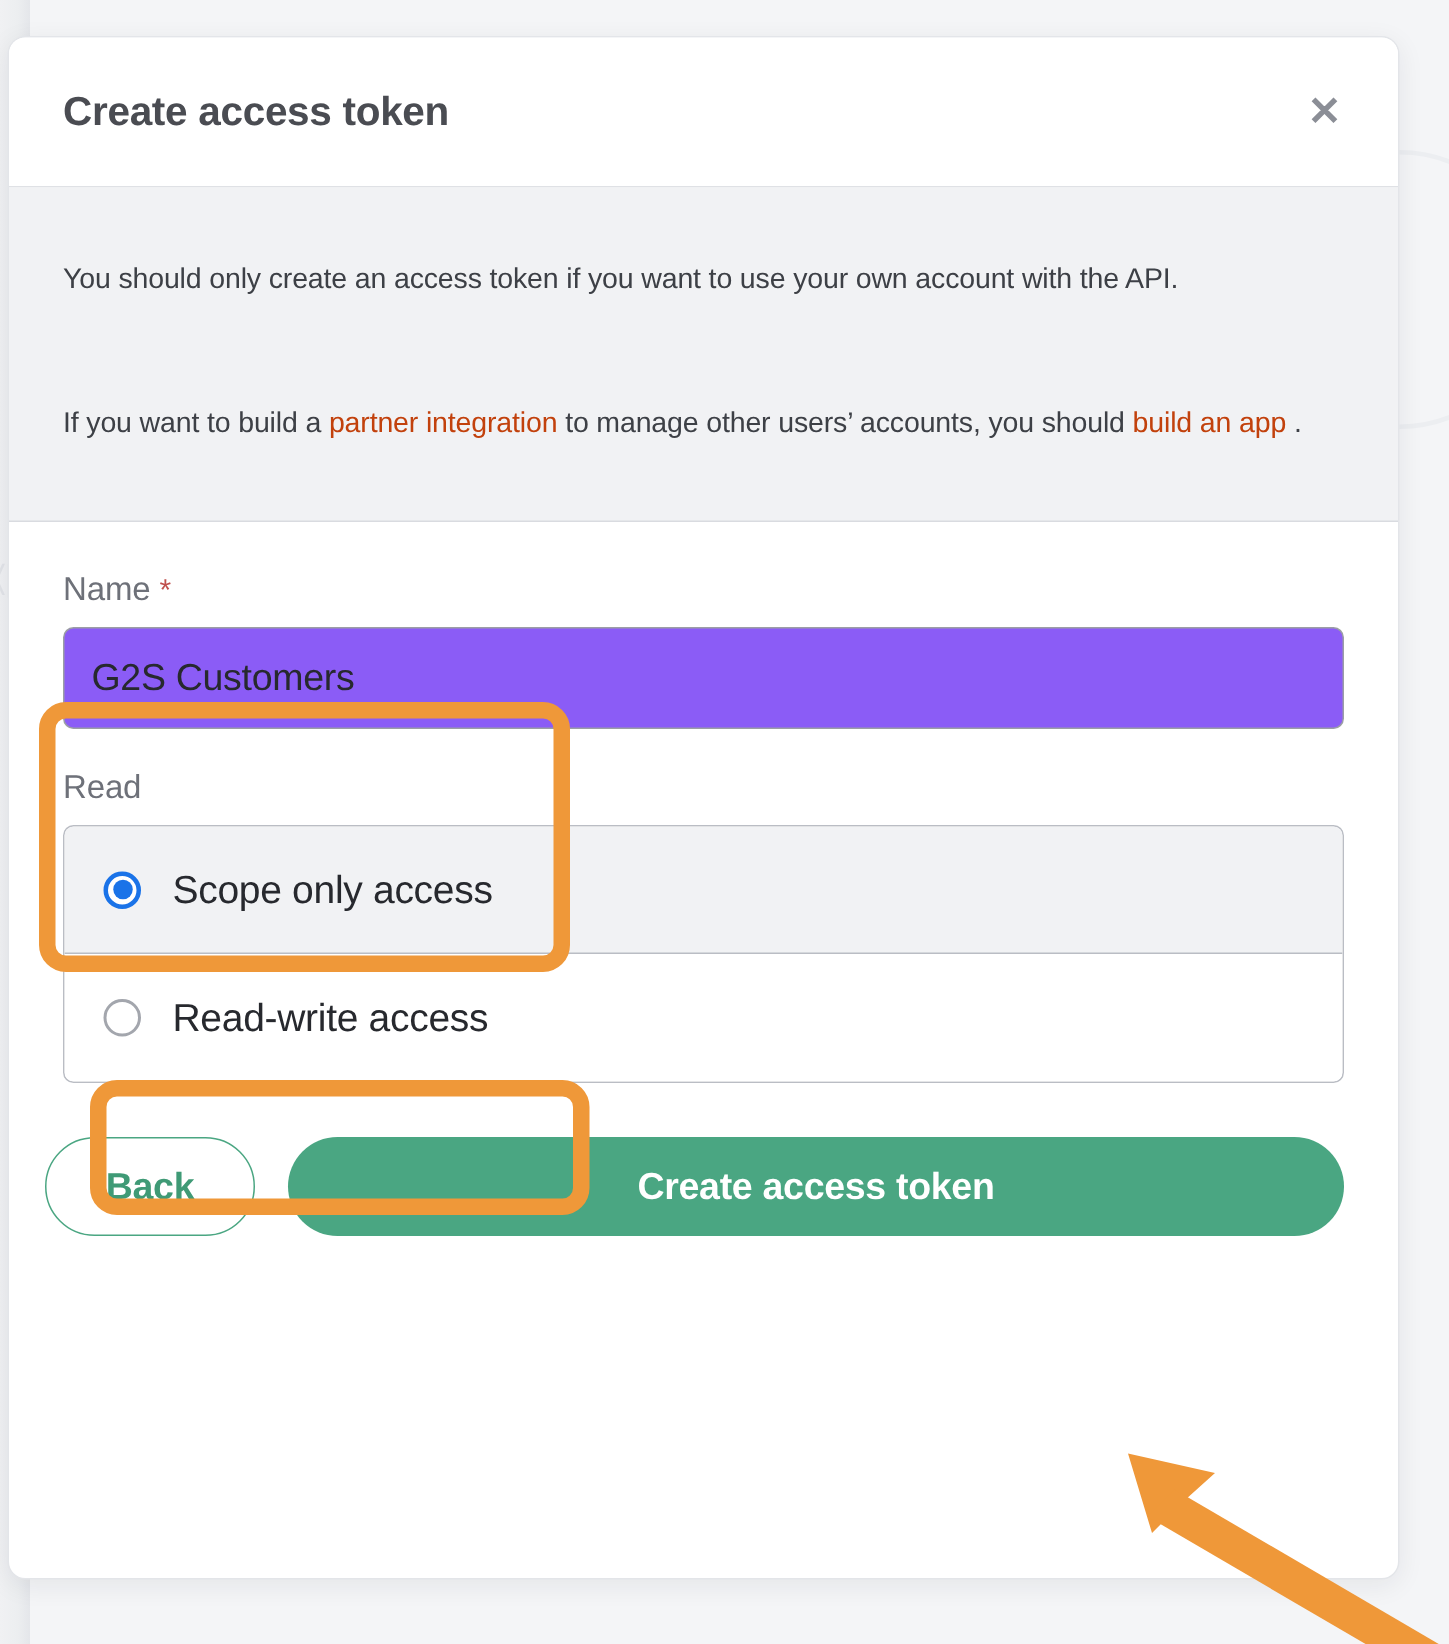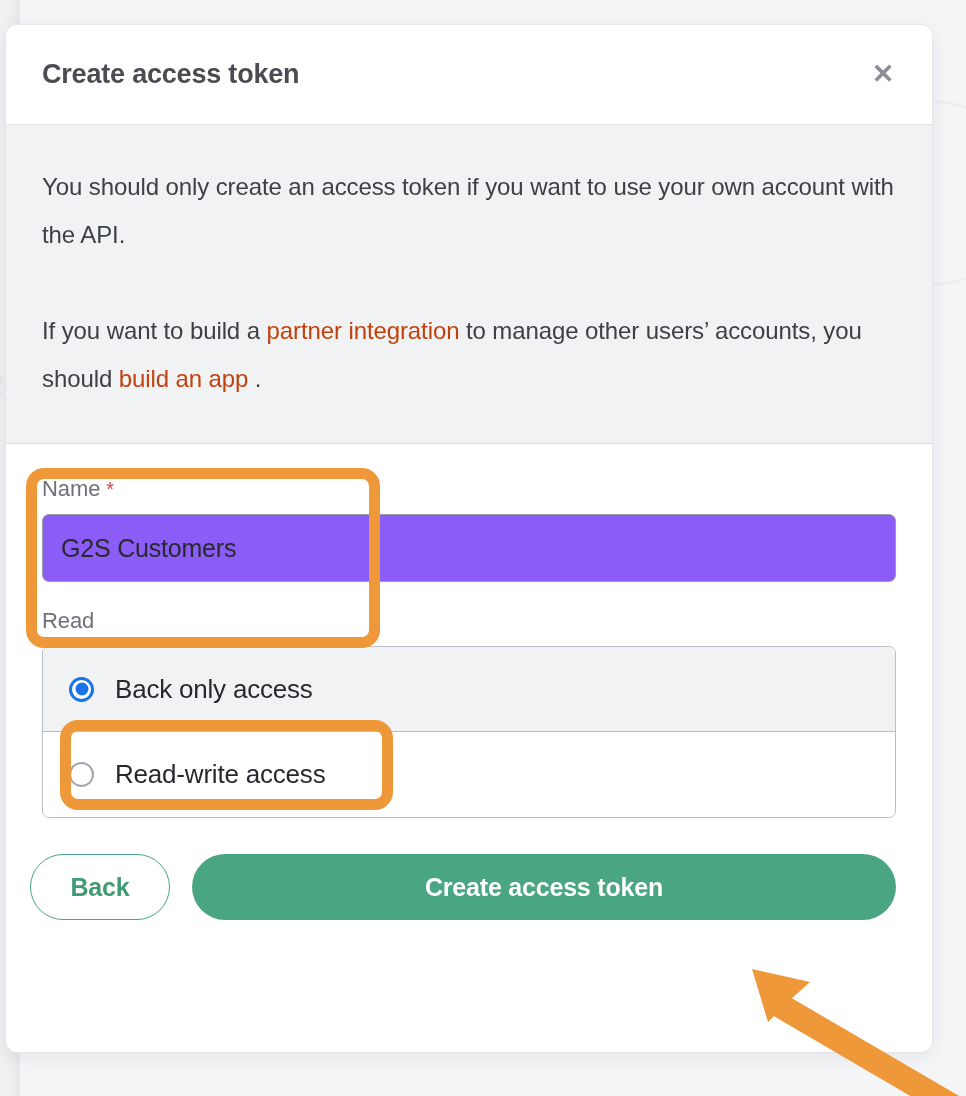--- a/index.html
+++ b/index.html
@@ -95,21 +95,21 @@
   }
 
   
   .info-panel {
     background: #f1f2f4;
     border-bottom: 1px solid #d9dbe0;
     padding: 38px 36px 40px 36px;
   }
   .info-panel p {
     margin: 0;
-    font-size: 24px;
+    font-size: 19px;
     line-height: 48px;
     color: #3d4046;
     letter-spacing: -0.1px;
   }
   .info-panel p.second { margin-top: 48px; }
   .info-panel a {
     color: #c2410c;
     text-decoration: none;
   }
 
@@ -265,21 +265,21 @@
     <div class="field-label"><span>Name</span>
       <span class="req-star">*</span>
     </div>
     <input class="text-input" type="text" value="G2S Customers" style="">
 
     <div class="field-label scope-label">Read</div>
 
     <div class="scope-box">
       <div class="scope-option selected">
         <span class="radio on"></span>
-        <span class="scope-text">Back only access</span>
+        <span class="scope-text">Scope only access</span>
       </div>
       <div class="scope-option">
         <span class="radio"></span>
         <span class="scope-text">Read-write access</span>
       </div>
     </div>
   </div>
 
   <div class="footer">
     <button class="btn-back">Back</button>

